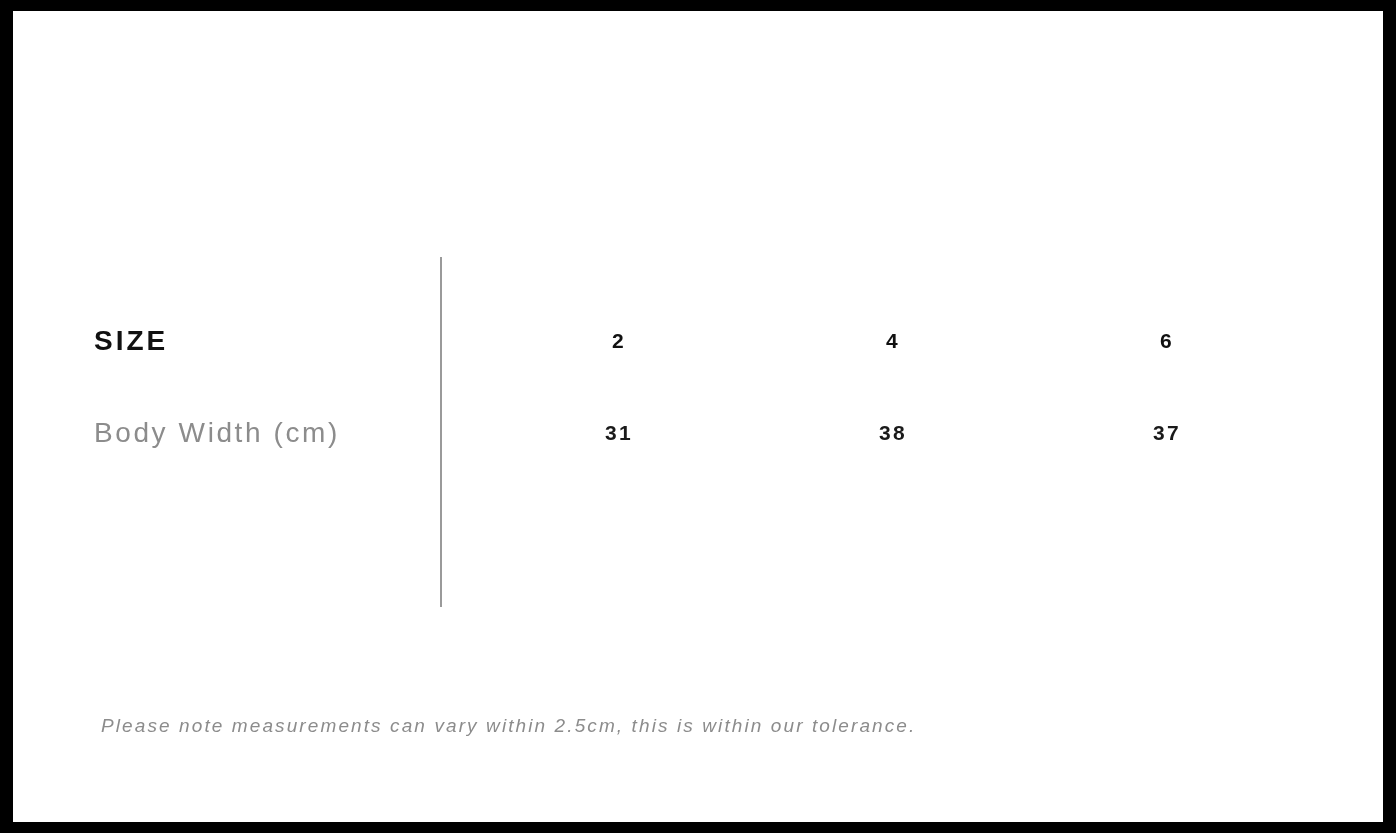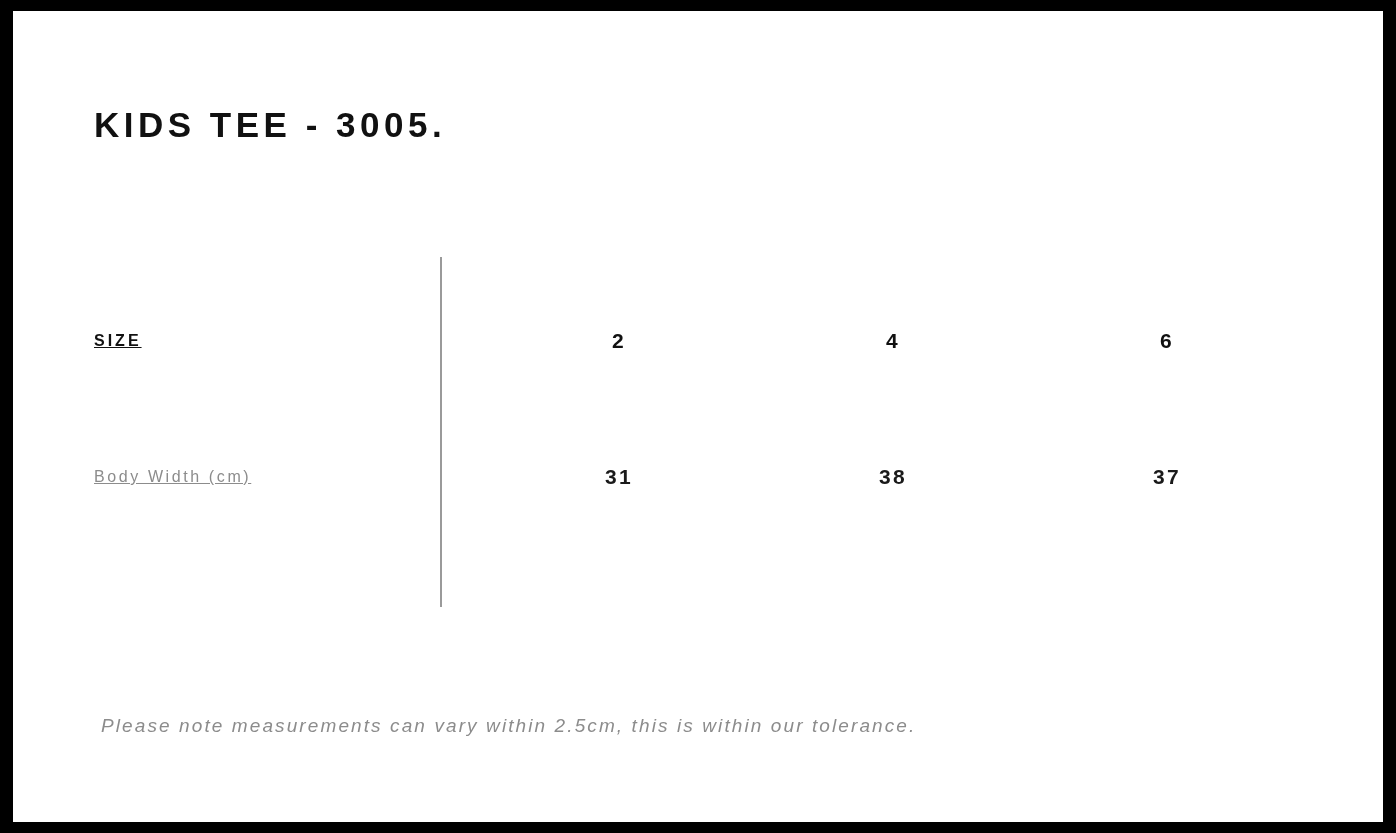--- a/index.html
+++ b/index.html
@@ -47,32 +47,31 @@
     width: 100%;
     height: 100%;
   }
   .row {
     position: absolute;
     left: 0;
     width: 100%;
     height: 30px;
   }
   .row-0 { top: 315px; }
-  .row-1 { top: 407px; margin-top: 44px; }
+  .row-1 { top: 407px; }
   .row-2 { top: 501px; }
 
   .cell-label {
     position: absolute;
     left: 81px;
     top: 0;
-    font-size: 16px;
+    font-size: 28px;
     letter-spacing: 2.6px;
     white-space: nowrap;
     line-height: 30px;
-    text-decoration: underline;
   }
   .header .cell-label {
     font-weight: bold;
     color: #111111;
     letter-spacing: 3px;
   }
   .body .cell-label {
     color: #8c8c8c;
     font-weight: normal;
   }
@@ -106,21 +105,20 @@
     letter-spacing: 2.1px;
     color: #8c8c8c;
     white-space: nowrap;
   }
 </style>
 </head>
 <body>
 
 <div class="page">
 
-  <div class="title">KIDS TEE - 3005.</div>
 
   <div class="divider"></div>
 
   <div class="table">
 
     <div class="row row-0 header">
       <div class="cell-label">SIZE</div>
       <div class="cell-val col-0">2</div>
       <div class="cell-val col-1">4</div>
       <div class="cell-val col-2">6</div>

